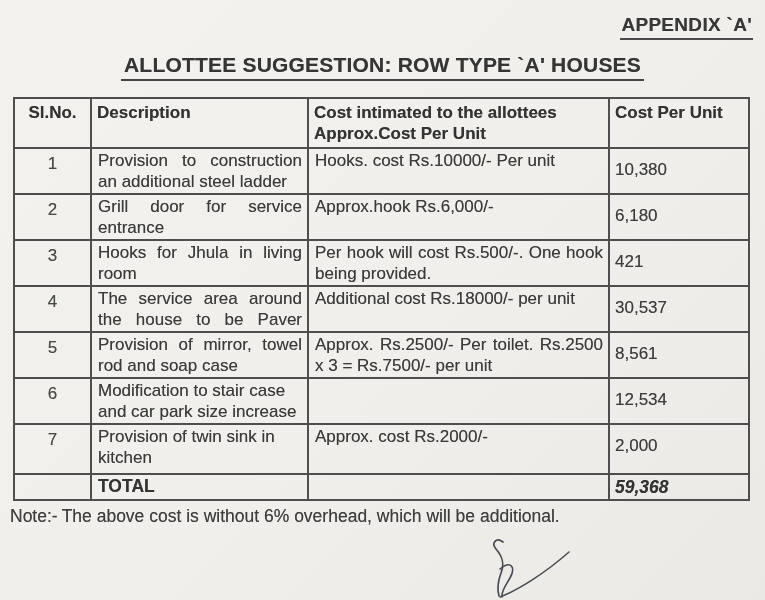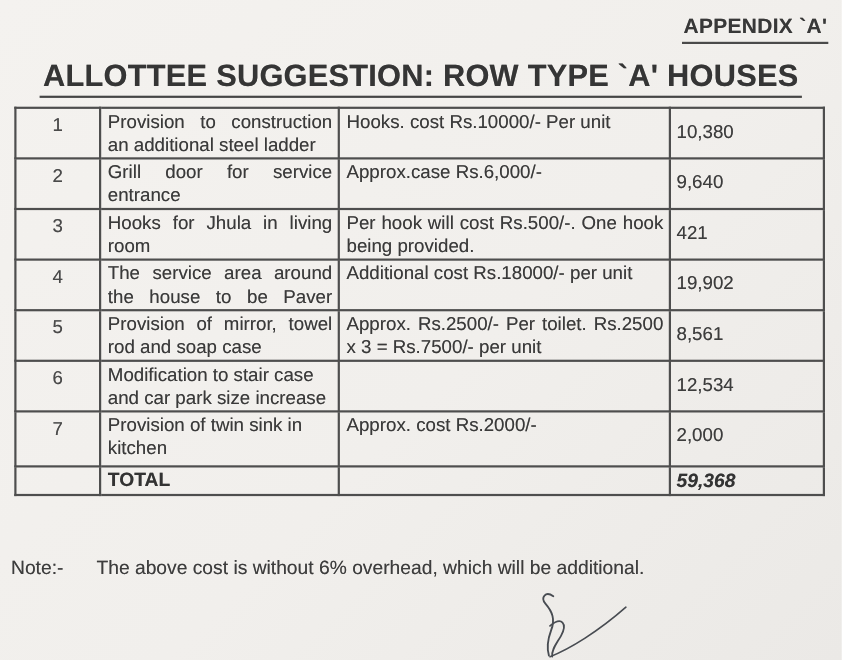--- a/index.html
+++ b/index.html
@@ -31,21 +31,21 @@
   }
   .title-wrap {
     position: absolute;
     top: 53px;
     left: 0;
     width: 765px;
     text-align: center;
   }
   .title {
     display: inline-block;
-    font-size: 28px;
+    font-size: 21px;
     font-weight: bold;
     color: #353535;
     letter-spacing: 0.2px;
     border-bottom: 2.5px solid #454545;
     padding: 0 3px 2px 3px;
   }
   table.main {
     position: absolute;
     left: 13px;
     top: 97px;
@@ -94,21 +94,21 @@
     color: #333;
   }
   tr.trow td.num { padding-top: 2px !important; font-style: italic; }
   tr.trow td.desc { padding-top: 1px !important; margin-left: 24px; }
   .note {
     position: absolute;
     left: 10px;
     top: 506px;
     width: 740px;
     display: flex;
-    gap: 30px;
+    gap: 4px;
     font-size: 17.5px;
     color: #3d3d3d;
   }
   .sig {
     position: absolute;
     left: 466px;
     top: 529px;
   }
 </style>
 </head>
@@ -123,47 +123,56 @@
   </div>
 
   <table class="main">
     <colgroup>
       <col style="width:77px">
       <col style="width:217px">
       <col style="width:301px">
       <col style="width:140px">
     </colgroup>
     <tbody>
+        <tr class="hrow">
+      <th class="slno-h">Sl.No.</th>
+      <th>Description</th>
+      <th>
+        <div>Cost intimated to the allottees</div>
+        <div>Approx.Cost Per Unit</div>
+      </th>
+      <th>Cost Per Unit</th>
+    </tr>
 
     <tr class="r-std">
       <td class="slno">1</td>
       <td class="desc j">Provision to construction an additional steel ladder</td>
       <td class="cost j">Hooks. cost Rs.10000/- Per unit</td>
       <td class="num">10,380</td>
     </tr>
 
     <tr class="r-std">
       <td class="slno">2</td>
       <td class="desc j">Grill door for service entrance</td>
-      <td class="cost j">Approx.case Rs.6,000/-</td>
-      <td class="num">9,640</td>
+      <td class="cost j">Approx.hook Rs.6,000/-</td>
+      <td class="num">6,180</td>
     </tr>
 
     <tr class="r-std">
       <td class="slno">3</td>
       <td class="desc j">Hooks for Jhula in living room</td>
       <td class="cost j">Per hook will cost Rs.500/-.  One hook being provided.</td>
       <td class="num">421</td>
     </tr>
 
     <tr class="r-tall">
       <td class="slno">4</td>
       <td class="desc jl">The service area around the house to be Paver</td>
       <td class="cost j">Additional cost Rs.18000/- per unit</td>
-      <td class="num">19,902</td>
+      <td class="num">30,537</td>
     </tr>
 
     <tr class="r-std">
       <td class="slno">5</td>
       <td class="desc j">Provision of mirror, towel rod and soap case</td>
       <td class="cost j">Approx. Rs.2500/- Per toilet. Rs.2500 x 3 = Rs.7500/- per unit</td>
       <td class="num">8,561</td>
     </tr>
 
     <tr class="r-tall">

